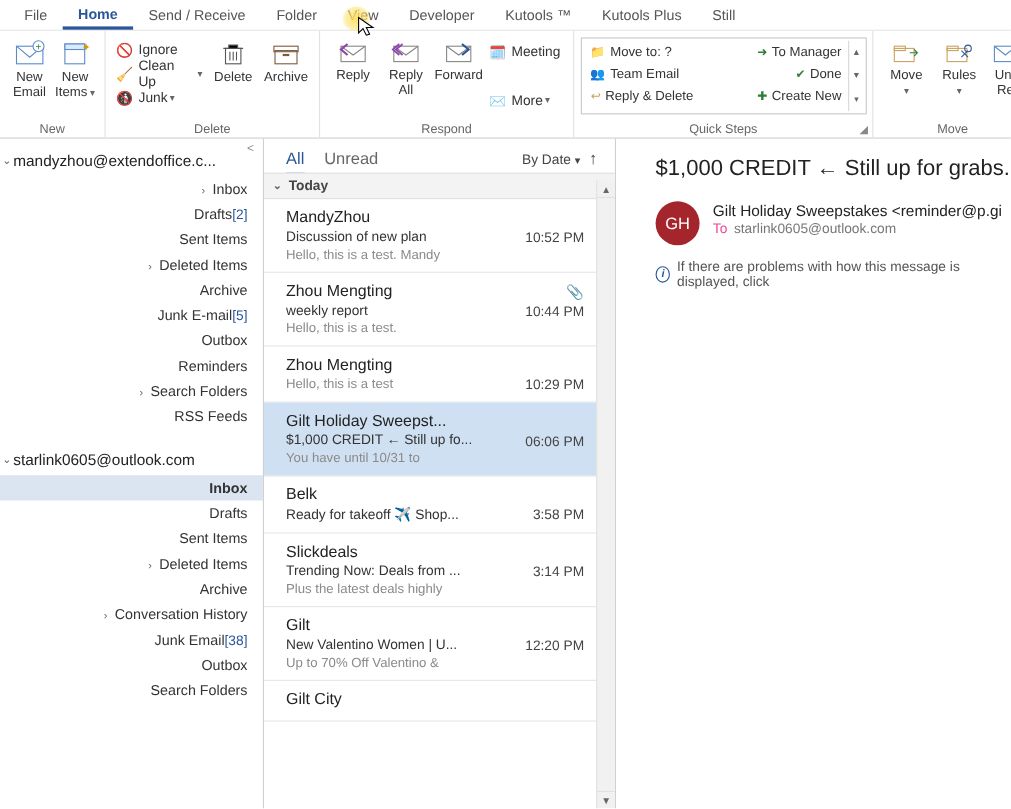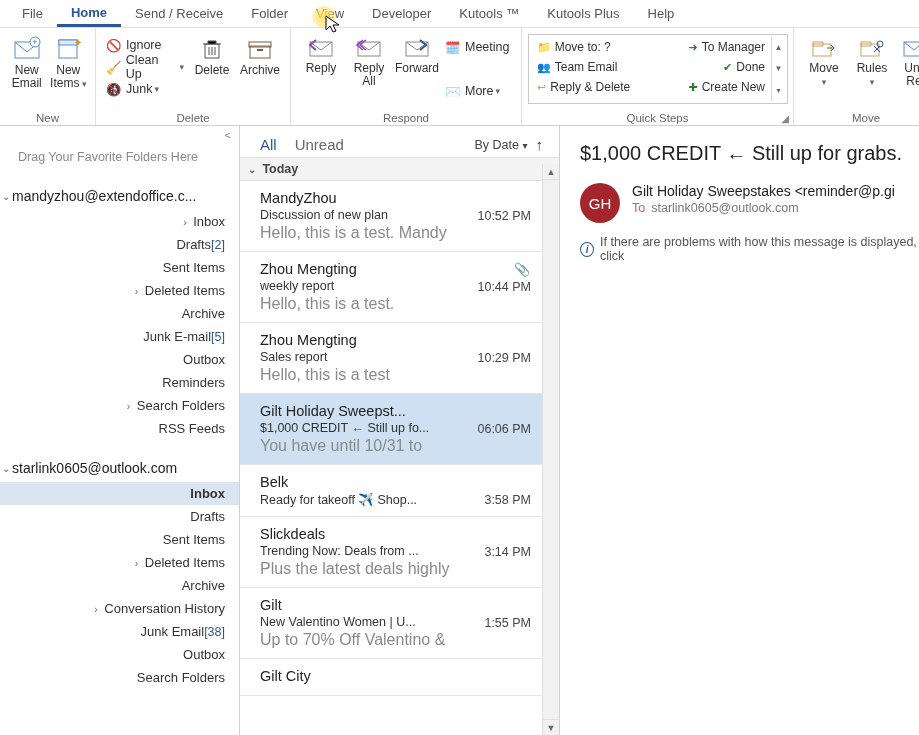--- a/index.html
+++ b/index.html
@@ -49,28 +49,28 @@
 .listhead { padding:10px 16px 4px 20px; display:flex; justify-content:space-between; align-items:center; }
 .listhead .modes span { font-size:15px; color:#666; margin-right:18px; cursor:pointer;}
 .listhead .modes span.act { color:#2b579a; border-bottom:2px solid #2b579a; padding-bottom:4px;}
 .sorter { font-size:12.5px; color:#444; display:flex; align-items:center; gap:8px;margin-left:30px;}
 .section { background:#f3f3f3; border-top:1px solid #e1e1e1; border-bottom:1px solid #e1e1e1; padding:4px 8px; font-size:12.5px; font-weight:600; color:#444; display:flex; align-items:center; gap:6px;}
 .msgs { flex:1; overflow:hidden;}
 .msg { border-bottom:1px solid #e6e6e6; padding:9px 28px 9px 20px; cursor:pointer; position:relative;}
 .msg.sel { background:#cfe0f2;}
 .msg .from { font-size:14.5px; color:#222;}
 .msg .subj { font-size:12.5px; color:#333; margin-top:2px; white-space:nowrap; overflow:hidden; text-overflow:ellipsis; width:200px;}
-.msg .prev { font-size:16px; color:#8a8a8a; margin-top:2px; white-space:nowrap; overflow:hidden; text-overflow:ellipsis; width:230px;}
+.msg .prev { font-size:12px; color:#8a8a8a; margin-top:2px; white-space:nowrap; overflow:hidden; text-overflow:ellipsis; width:230px;}
 .msg .time { position:absolute; right:28px; top:28px; font-size:12.5px; color:#444;}
 .msg .clip { position:absolute; right:28px; top:10px; color:#555;}
 .lscroll { position:absolute; right:0; top:38px; bottom:0; width:17px; background:#f1f1f1; border-left:1px solid #e1e1e1;}
 .lscroll .up,.lscroll .dn { height:16px; display:flex; align-items:center; justify-content:center; font-size:9px; color:#666; cursor:pointer; border-bottom:1px solid #e1e1e1;}
 .lscroll .dn{ position:absolute; bottom:0; left:0; right:0; border-top:1px solid #e1e1e1; border-bottom:none;}
 
-.reading { flex:1; padding:16px 0 0 20px; overflow:hidden;}
+.reading { flex:1; padding:16px 0 0 36px; overflow:hidden;}
 .rsubj { font-size:20px; color:#222; }
 .senderrow { display:flex; align-items:flex-start; margin-top:18px; gap:12px;}
 .avatar { width:40px; height:40px; border-radius:50%; background:#a4262c; color:#fff; display:flex; align-items:center; justify-content:center; font-size:15px;}
 .senderinfo .nm { font-size:14px; color:#222;}
 .senderinfo .to { font-size:12.5px; color:#777; margin-top:2px;}
 .senderinfo .to b { color:#ec4899; font-weight:normal; margin-right:6px;}
 .infobar { margin-top:12px; font-size:12.5px; color:#555; display:flex; align-items:center; gap:6px;}
 .infoicon { width:15px; height:15px; border:1.5px solid #2b579a; border-radius:50%; color:#2b579a; display:inline-flex; align-items:center; justify-content:center; font-size:10px; font-weight:bold; font-style:italic;}
 
 svg { display:block;}
@@ -85,21 +85,21 @@
 
 <div class="tabs" id="tabs">
     <div class="tab">File</div>
     <div class="tab active">Home</div>
     <div class="tab">Send / Receive</div>
     <div class="tab">Folder</div>
     <div class="tab">View</div>
     <div class="tab">Developer</div>
     <div class="tab">Kutools ™</div>
     <div class="tab">Kutools Plus</div>
-    <div class="tab">Help</div>
+    <div class="tab">Still</div>
   </div>
 
 <div class="ribbon">
 
   <div class="group" style="min-width:96px;">
     <div class="row">
       <div class="big">
         <svg width="28" height="26">
             <rect x="2" y="6" width="24" height="16" fill="#fff" stroke="#5b8bc9"></rect>
             <path d="M2 6 L14 16 L26 6" stroke="#5b8bc9" fill="none"></path>
@@ -276,21 +276,20 @@
     </div>
     <div class="glabel">Move</div>
   </div>
 
 </div>
 
 <div class="cols">
 
   <div class="nav">
     <span class="nav-collapse">&lt;</span>
-    <div class="fav">Drag Your Favorite Folders Here</div>
     <div id="accts">
         <div class="acct"><span class="expander">⌄</span>mandyzhou@extendoffice.c...</div>
         <div class="folder">
           <span><span class="expander">›</span>Inbox</span>
         </div>
         <div class="folder">
           <span><span class="expander"></span>Drafts</span>
           <span class="count">[2]</span>
         </div>
         <div class="folder">
@@ -373,21 +372,20 @@
         </div>
         <div class="msg">
           <span class="clip">📎</span>
           <div class="from">Zhou Mengting</div>
           <div class="subj">weekly report</div>
           <div class="prev">Hello, this is a test. <end></end></div>
           <div class="time">10:44 PM</div>
         </div>
         <div class="msg">
           <div class="from">Zhou Mengting</div>
-          <div class="subj">Sales report</div>
           <div class="prev">Hello, this is a test <end></end></div>
           <div class="time">10:29 PM</div>
         </div>
         <div class="msg sel">
           <div class="from">Gilt Holiday Sweepst...</div>
           <div class="subj">$1,000 CREDIT ← Still up fo...</div>
           <div class="prev">You have until 10/31 to</div>
           <div class="time">06:06 PM</div>
         </div>
         <div class="msg">
@@ -398,21 +396,21 @@
         <div class="msg">
           <div class="from">Slickdeals</div>
           <div class="subj">Trending Now: Deals from ...</div>
           <div class="prev">Plus the latest deals highly</div>
           <div class="time">3:14 PM</div>
         </div>
         <div class="msg">
           <div class="from">Gilt</div>
           <div class="subj">New Valentino Women | U...</div>
           <div class="prev">Up to 70% Off Valentino &amp;</div>
-          <div class="time">1:55 PM</div>
+          <div class="time">12:20 PM</div>
         </div>
         <div class="msg">
           <div class="from">Gilt City</div>
           <div class="subj"></div>
           <div class="time"></div>
         </div>
       </div>
     <div class="lscroll">
       <div class="up">▲</div>
       <div class="dn">▼</div>

